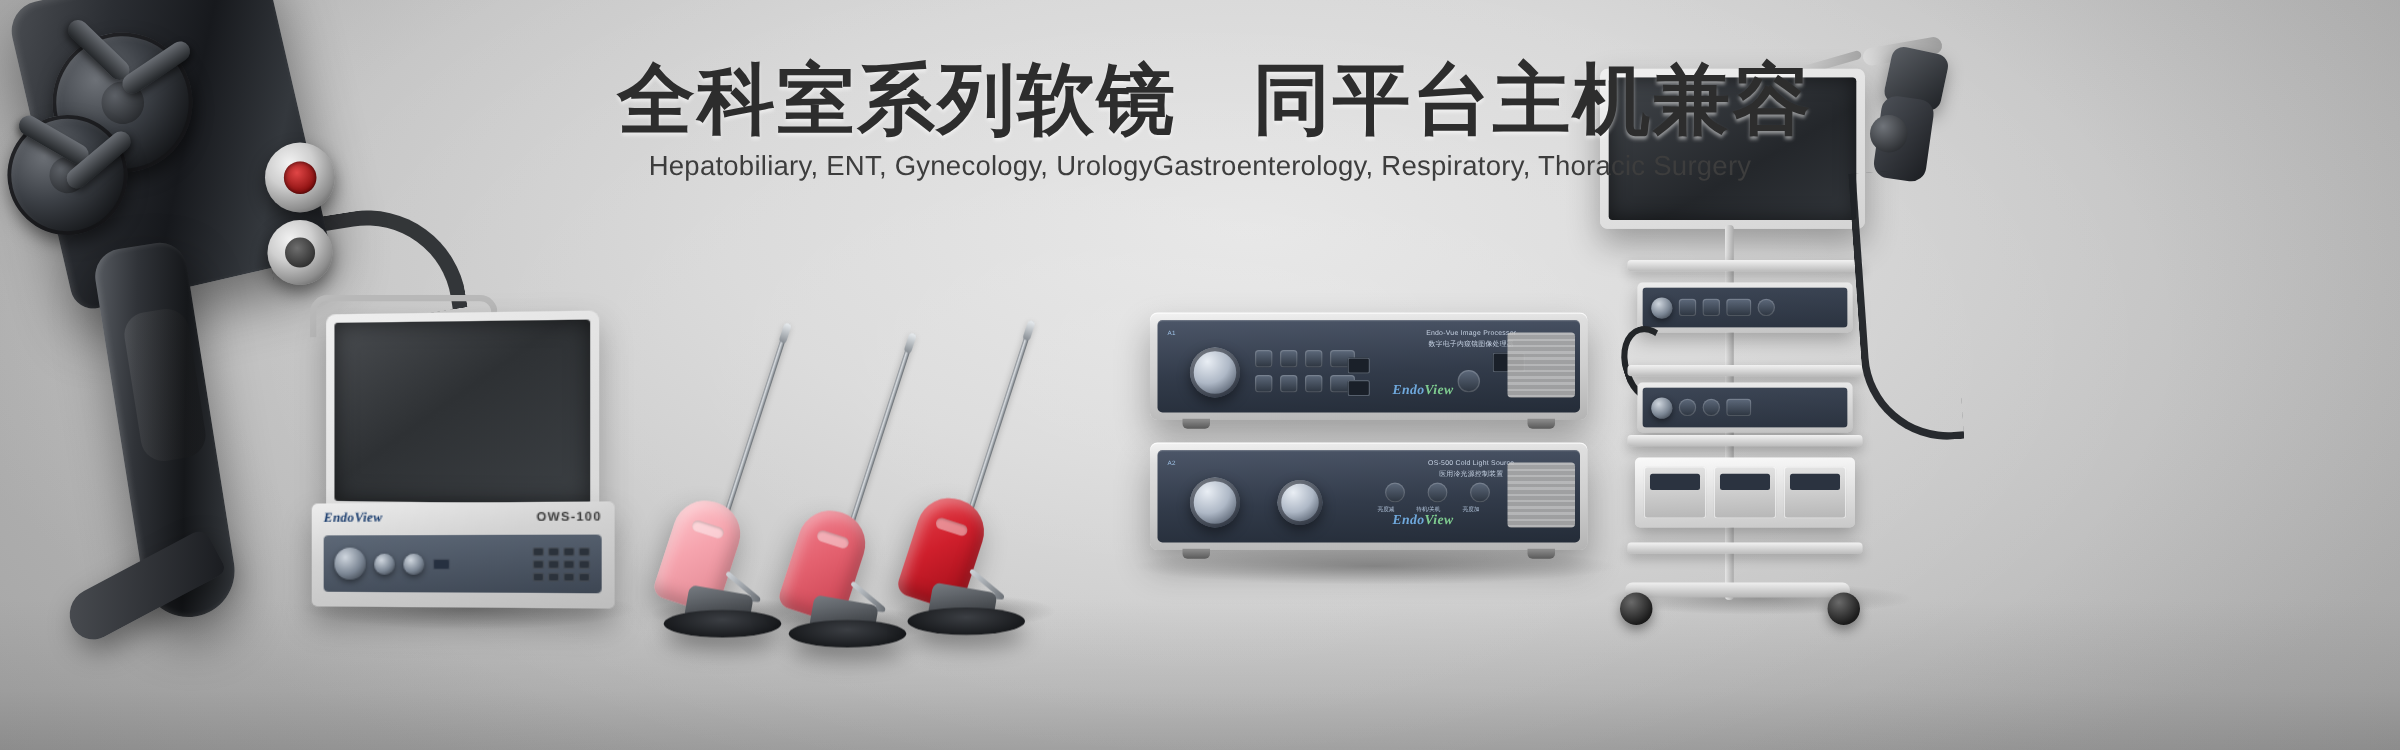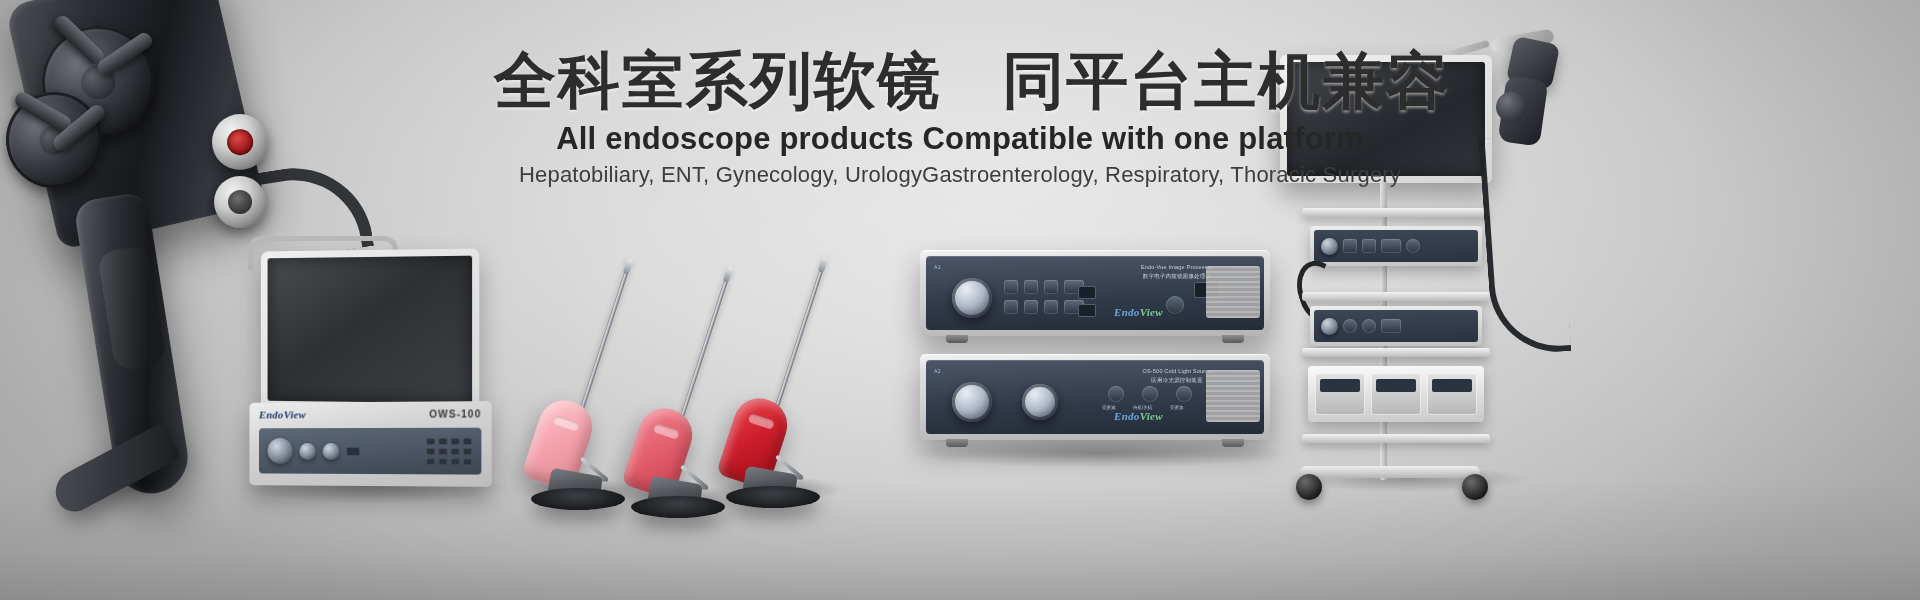--- a/index.html
+++ b/index.html
@@ -431,21 +431,20 @@
 <div class="stage">
 
   <div class="floor"></div>
 
   <div class="copy">
     <div class="h1">
       <span>全科室系列软镜</span>
       <span class="gap"></span>
       <span>同平台主机兼容</span>
     </div>
-    <div class="h2">All endoscope products Compatible with one platform</div>
     <div class="sub-en">Hepatobiliary, ENT, Gynecology, UrologyGastroenterology, Respiratory, Thoracic Surgery</div>
   </div>
 
   <div class="prod" id="endoscope">
 
     <div class="es-top"></div>
     <div class="es-stub2"></div>
     <div class="umb"></div>
     <div class="es-body"></div>
     <div class="dial" id="dialA"></div>

